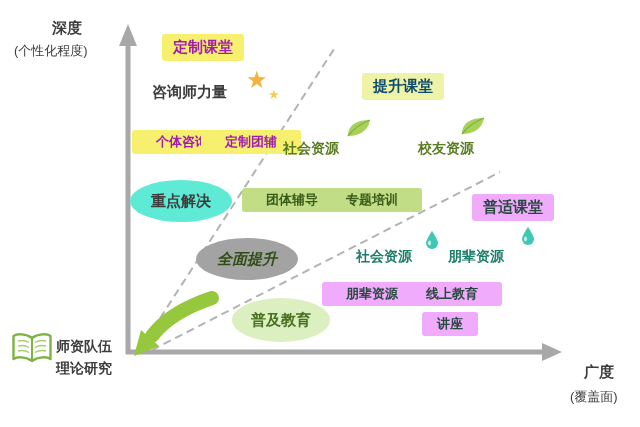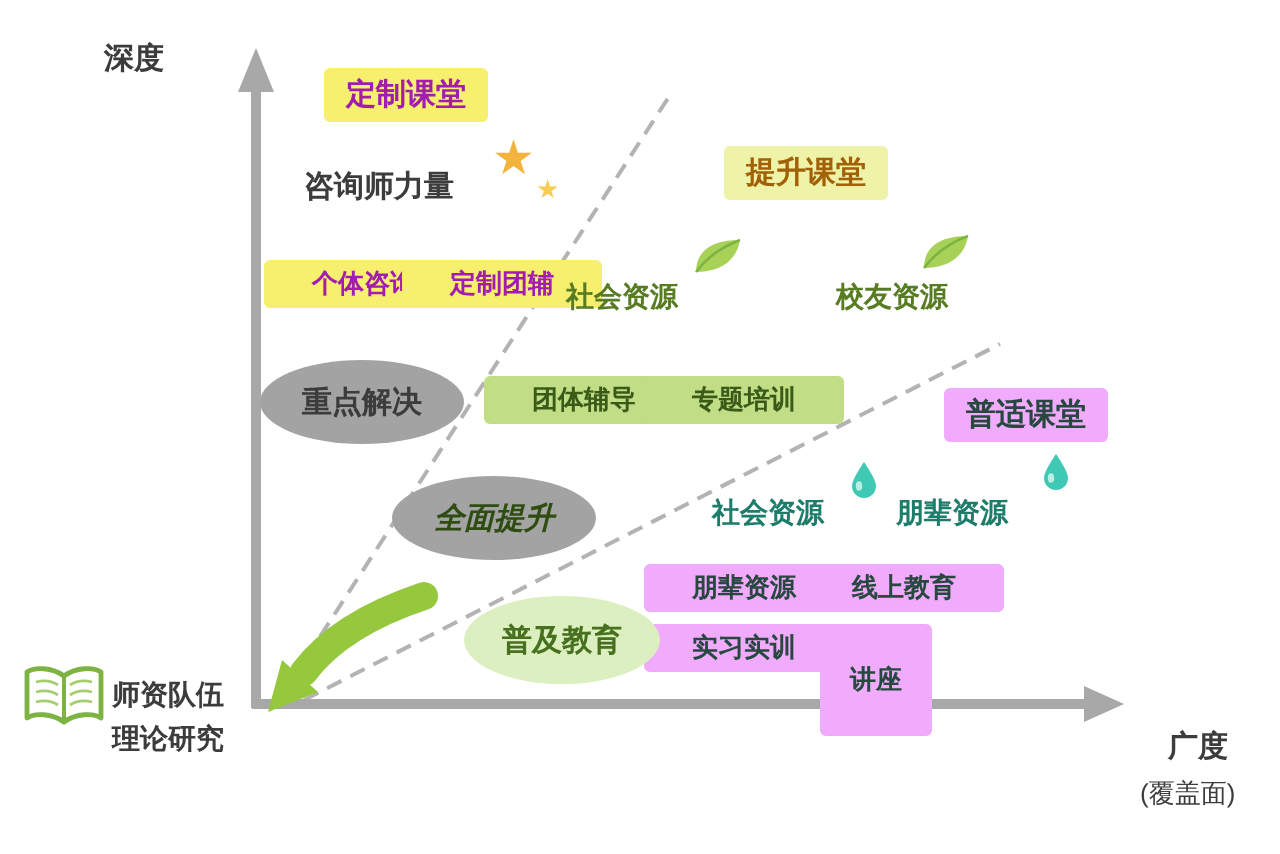--- a/index.html
+++ b/index.html
@@ -3,31 +3,31 @@
 <meta charset="utf-8">
 <style>
   * { margin:0; padding:0; box-sizing:border-box; }
   body {
     background:#ffffff;
     font-family:"Liberation Sans","DejaVu Sans",sans-serif;
     width:640px; height:427px; overflow:hidden;
   }
   .stage { position:relative; width:640px; height:427px; background:#fff; }
   .abs { position:absolute; }
-  .lbl { position:absolute; font-weight:700; color:#3c3c3c; white-space:nowrap; line-height:1.1; }
+  .lbl { position:absolute; font-weight:700; color:#3c3c3c; white-space:nowrap; line-height:1.1;font-family:Liberation Mono, monospace; }
   .sub { font-weight:400; font-size:13px; color:#3c3c3c; }
   .banner { position:absolute; font-weight:700; font-size:15px; padding:4px 11px; border-radius:3px; white-space:nowrap; }
   .tag { position:absolute; font-weight:700; font-size:13px; padding:3px 24px; border-radius:3px; white-space:nowrap; }
   .yellow { background:#f7ef6e; color:#a21caf; }
-  .pale-yg { background:#eff3a8; color:#a16207; }
+  .pale-yg { background:#eff3a8; color:#0c4a6e; }
   .green  { background:#c1dd86; color:#3a5a18; }
   .teal   { background:#f0abfc; color:#27483f; }
   .ellipse { position:absolute; display:flex; align-items:center; justify-content:center;
              font-weight:700; font-size:15px; border-radius:50%; white-space:nowrap; }
-  .e-yellow { background:#a3a3a3; color:#3c3c3c; }
+  .e-yellow { background:#5eead4; color:#3c3c3c; }
   .e-green  { background:#a3a3a3; color:#2f4d12;font-style:italic; }
   .e-pale   { background:#dcefc0; color:#47701f; }
   .res-green { position:absolute; font-weight:700; font-size:14px; color:#587c21; white-space:nowrap; }
   .res-teal  { position:absolute; font-weight:700; font-size:14px; color:#1d7d6b; white-space:nowrap; }
   .star-big   { position:absolute; font-size:24px; color:#f2b43c; line-height:1; }
   .star-small { position:absolute; font-size:13px; color:#f6cd52; line-height:1; }
 </style>
 </head>
 <body>
 
@@ -53,20 +53,21 @@
       <path d="M20,5 C14,0.5 5,0.5 1.5,3 L1.5,26 C5,23.5 14,23.5 20,28
                C26,23.5 35,23.5 38.5,26 L38.5,3 C35,0.5 26,0.5 20,5 Z" fill="#ffffff" stroke="#7cb342" stroke-width="2.4" stroke-linejoin="round"></path>
       <line x1="20" y1="5" x2="20" y2="28" stroke="#7cb342" stroke-width="2"></line>
       <path d="M6,8 C10,7 14,7.5 17,9.5 M6,13 C10,12 14,12.5 17,14.5 M6,18 C10,17 14,17.5 17,19.5" fill="none" stroke="#a5cf6e" stroke-width="1.4"></path>
       <path d="M34,8 C30,7 26,7.5 23,9.5 M34,13 C30,12 26,12.5 23,14.5 M34,18 C30,17 26,17.5 23,19.5" fill="none" stroke="#a5cf6e" stroke-width="1.4"></path>
     </g>
   </svg>
 
   
   <div class="lbl" style="left:52px;top:22px;font-size:15px">深度</div>
+  <div class="abs sub" style="left:14px;top:42px">(个性化程度)</div>
   <div class="lbl" style="left:584px;top:366px;font-size:15px">广度</div>
   <div class="abs sub" style="left:570px;top:388px">(覆盖面)</div>
 
   
   <div class="banner yellow" style="left:162px;top:34px">定制课堂</div>
   <div class="lbl" style="left:152px;top:86px;font-size:15px">咨询师力量</div>
   <span>
     <span class="star-big" style="left:246px;top:68px">★</span>
     <span class="star-small" style="left:268px;top:88px">★</span>
   </span>
@@ -97,21 +98,20 @@
     <path d="M8,1 C8,1 2,9.5 2,13 a6,6 0 0 0 12,0 C14,9.5 8,1 8,1 Z" fill="#3fc9b5"></path>
     <ellipse cx="5.5" cy="13" rx="1.6" ry="2.4" fill="#bdeee6"></ellipse>
   </svg>
   <div class="res-teal" style="left:448px;top:248px">朋辈资源</div>
   <svg class="abs" style="left:520px;top:226px" width="16" height="20" viewBox="0 0 16 20">
     <path d="M8,1 C8,1 2,9.5 2,13 a6,6 0 0 0 12,0 C14,9.5 8,1 8,1 Z" fill="#3fc9b5"></path>
     <ellipse cx="5.5" cy="13" rx="1.6" ry="2.4" fill="#bdeee6"></ellipse>
   </svg>
   <div class="tag teal" style="left:322px;top:282px">朋辈资源</div>
   <div class="tag teal" style="left:402px;top:282px">线上教育</div>
-  <div class="tag teal" style="left:322px;top:312px">实习实训</div>
-  <div class="tag teal" style="left:410px;top:312px;padding:19px 15px">讲座</div>
+  <div class="tag teal" style="left:422px;top:312px;padding:3px 15px">讲座</div>
   <div class="ellipse e-pale" style="left:232px;top:298px;width:98px;height:44px">普及教育</div>
 
   
   <div class="lbl" style="left:56px;top:340px;font-size:14px">师资队伍</div>
   <div class="lbl" style="left:56px;top:362px;font-size:14px">理论研究</div>
 
 </div>
 
 </body></html>

